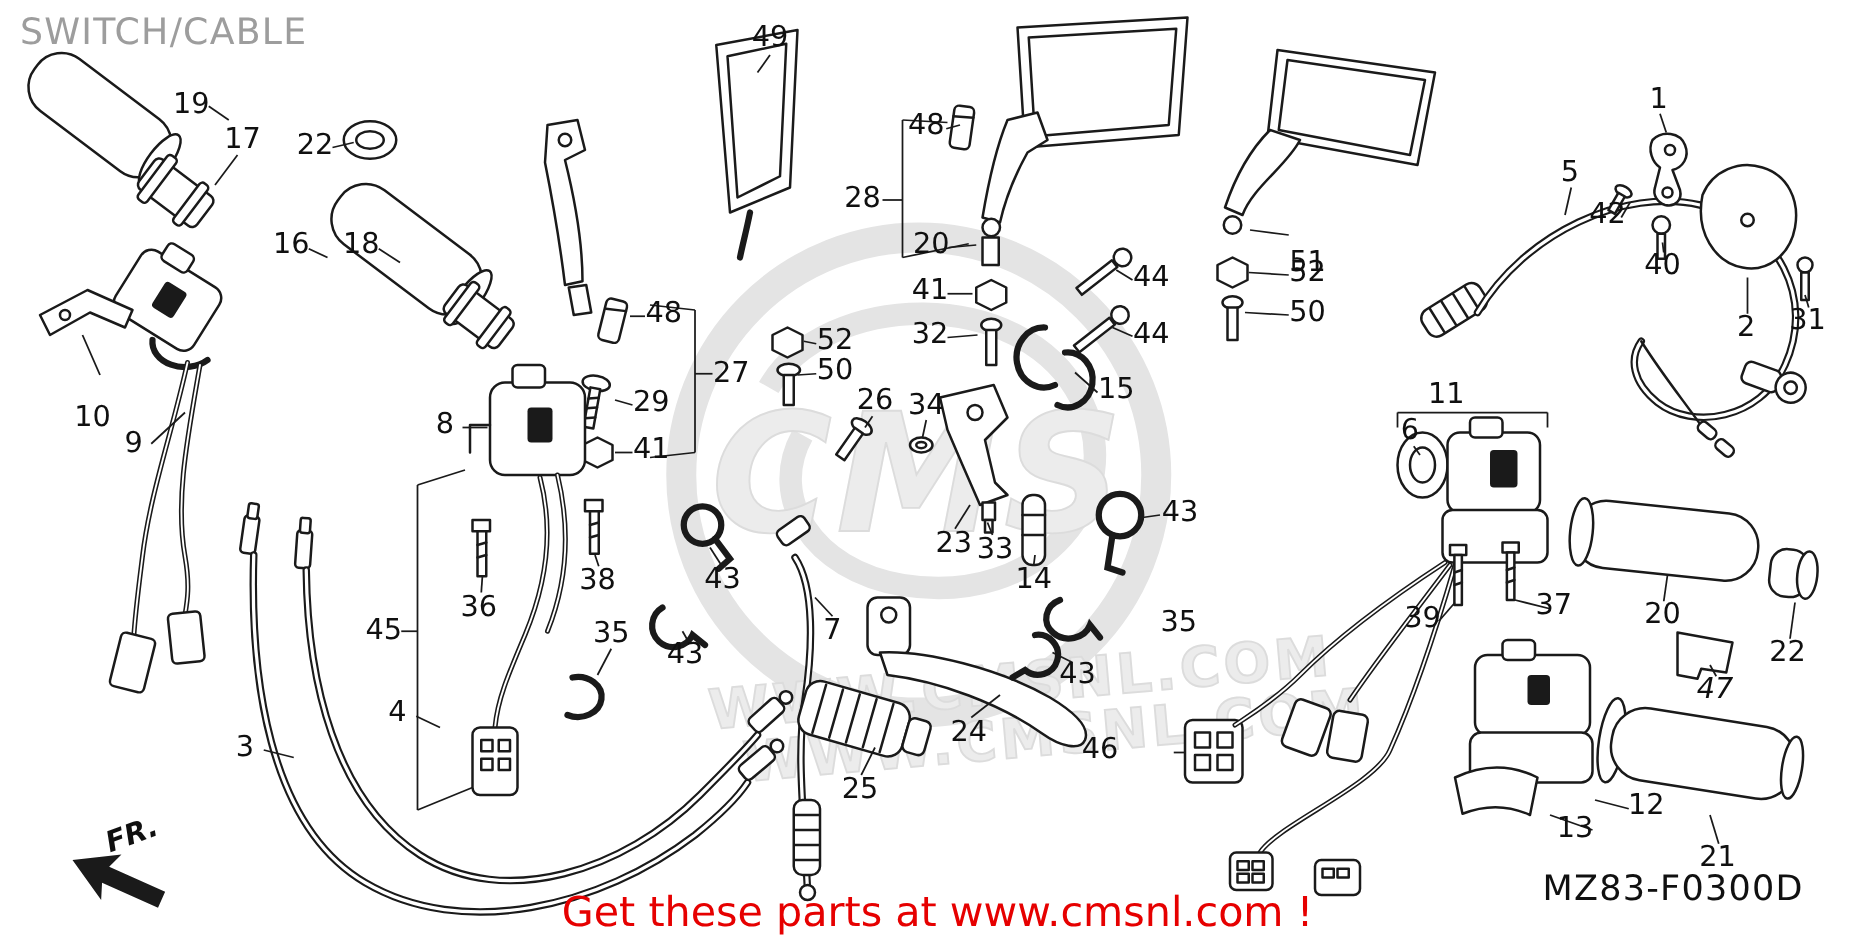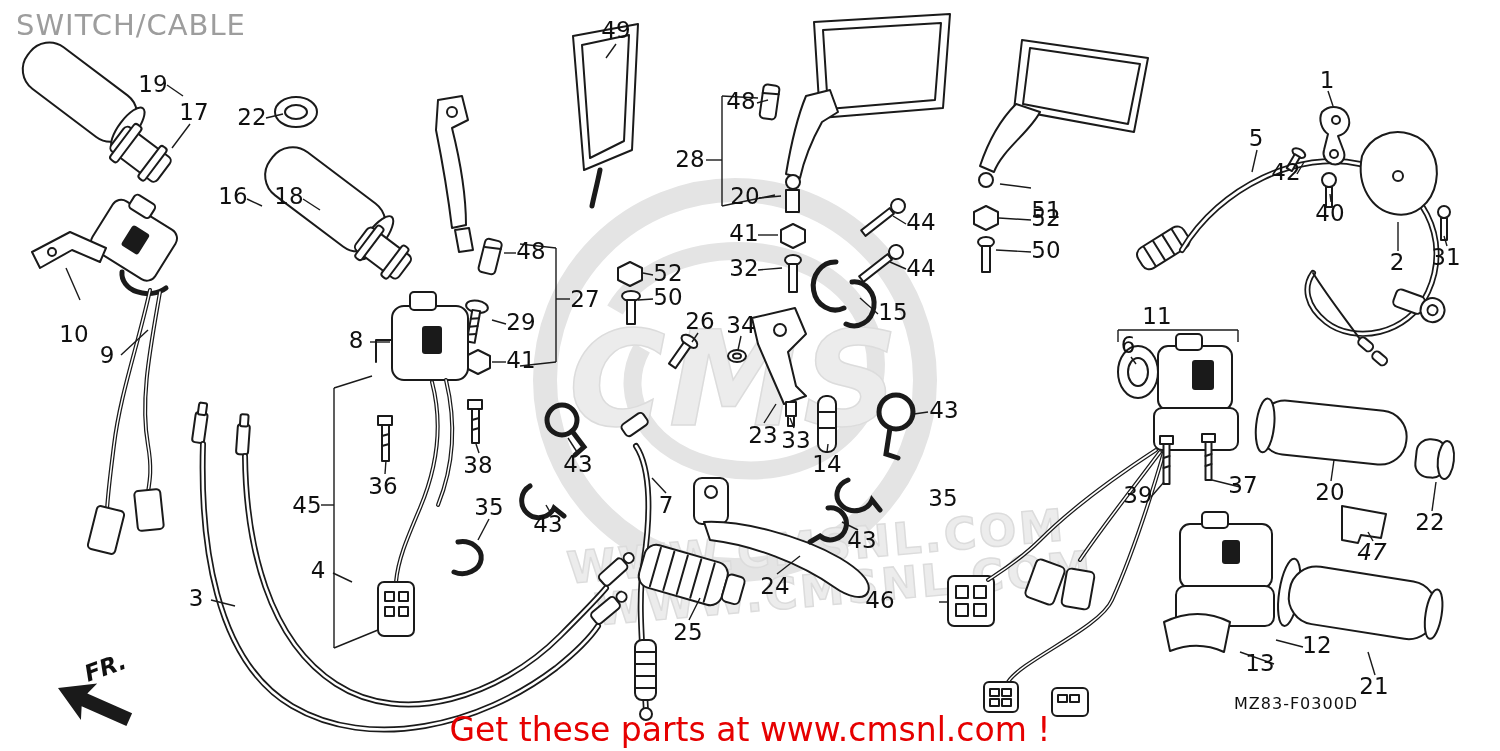--- a/index.html
+++ b/index.html
@@ -17,21 +17,21 @@
   .ci { fill:none; stroke:#ffffff; stroke-width:2.6; stroke-linecap:round; }
   .wo { fill:none; stroke:#1a1a1a; stroke-width:4; stroke-linecap:round; }
   .wi { fill:none; stroke:#ffffff; stroke-width:1.5; stroke-linecap:round; }
   g.ld line, g.ld path { stroke:#1a1a1a; stroke-width:1.4; fill:none; }
   .wmk { fill:none; stroke:#e4e4e4; }
   .wmtext { fill:#ececec; stroke:#dcdcdc; stroke-width:1.5; font-weight:bold; letter-spacing:3px; }
 
   .title { position:absolute; left:16px; top:8px; font-size:29px; color:#9d9d9d; letter-spacing:1px; }
   .plabel { position:absolute; transform:translate(-50%,-50%); font-size:23px; color:#101010;
             line-height:1; cursor:pointer; white-space:nowrap; }
-  .code  { position:absolute; left:1234px; top:694px; font-size:16px; color:#101010; letter-spacing:1px; }
+  .code  { position:absolute; left:1234px; top:694px; font-size:28px; color:#101010; letter-spacing:1px; }
   .promo { position:absolute; left:0; right:0; bottom:2px; text-align:center;
            font-size:33px; color:#e60000; cursor:pointer; }
 </style>
 </head>
 <body>
 
 <div class="stage">
 
 <svg class="art" width="1500" height="751" viewBox="0 0 1500 751">
   <defs>

